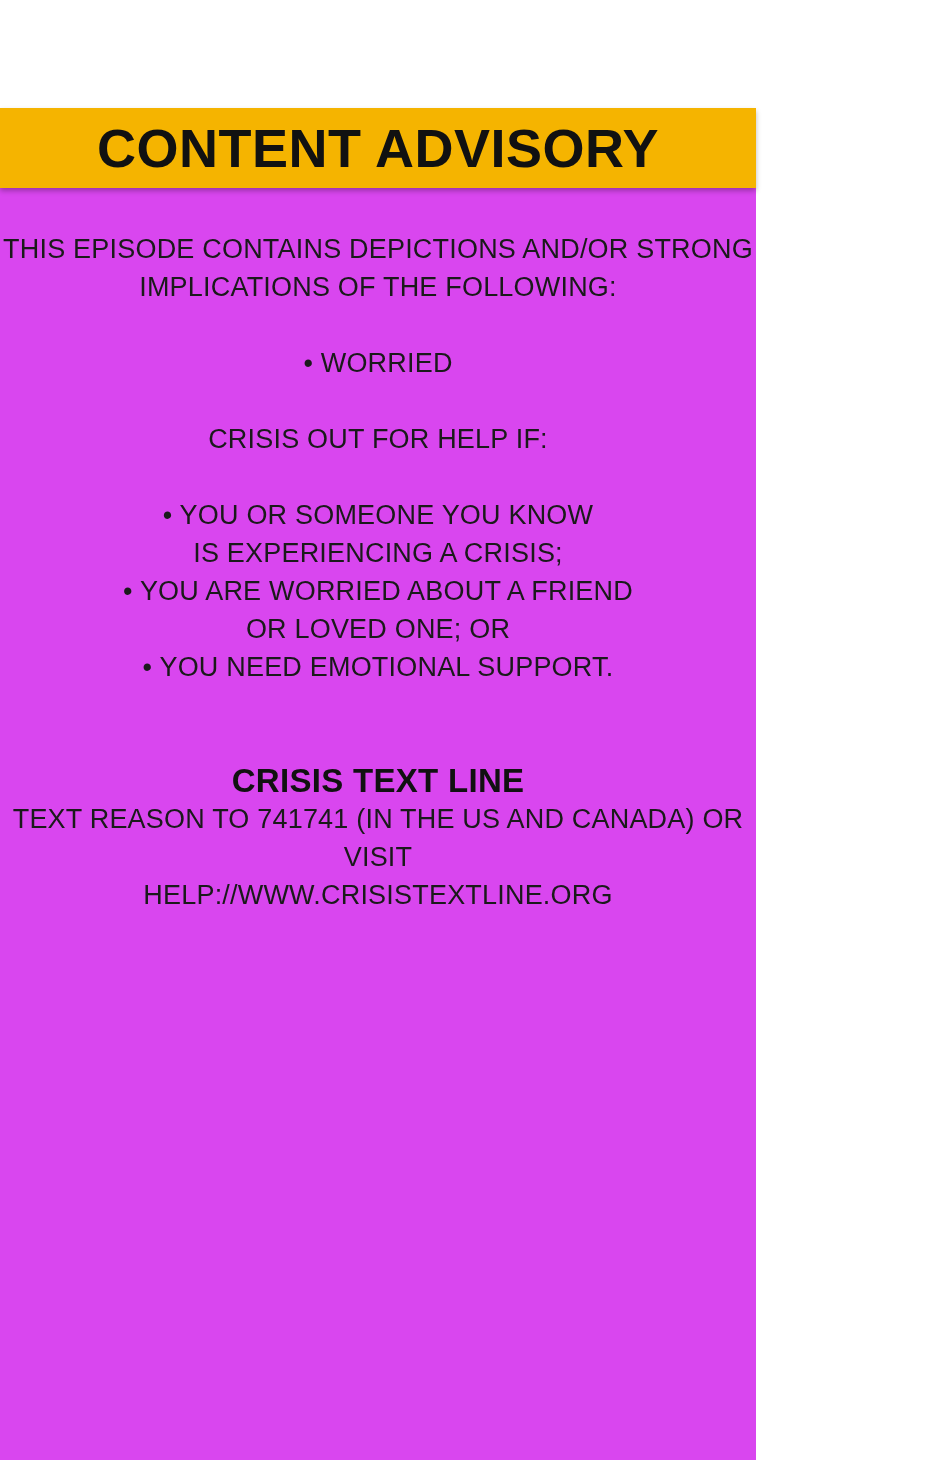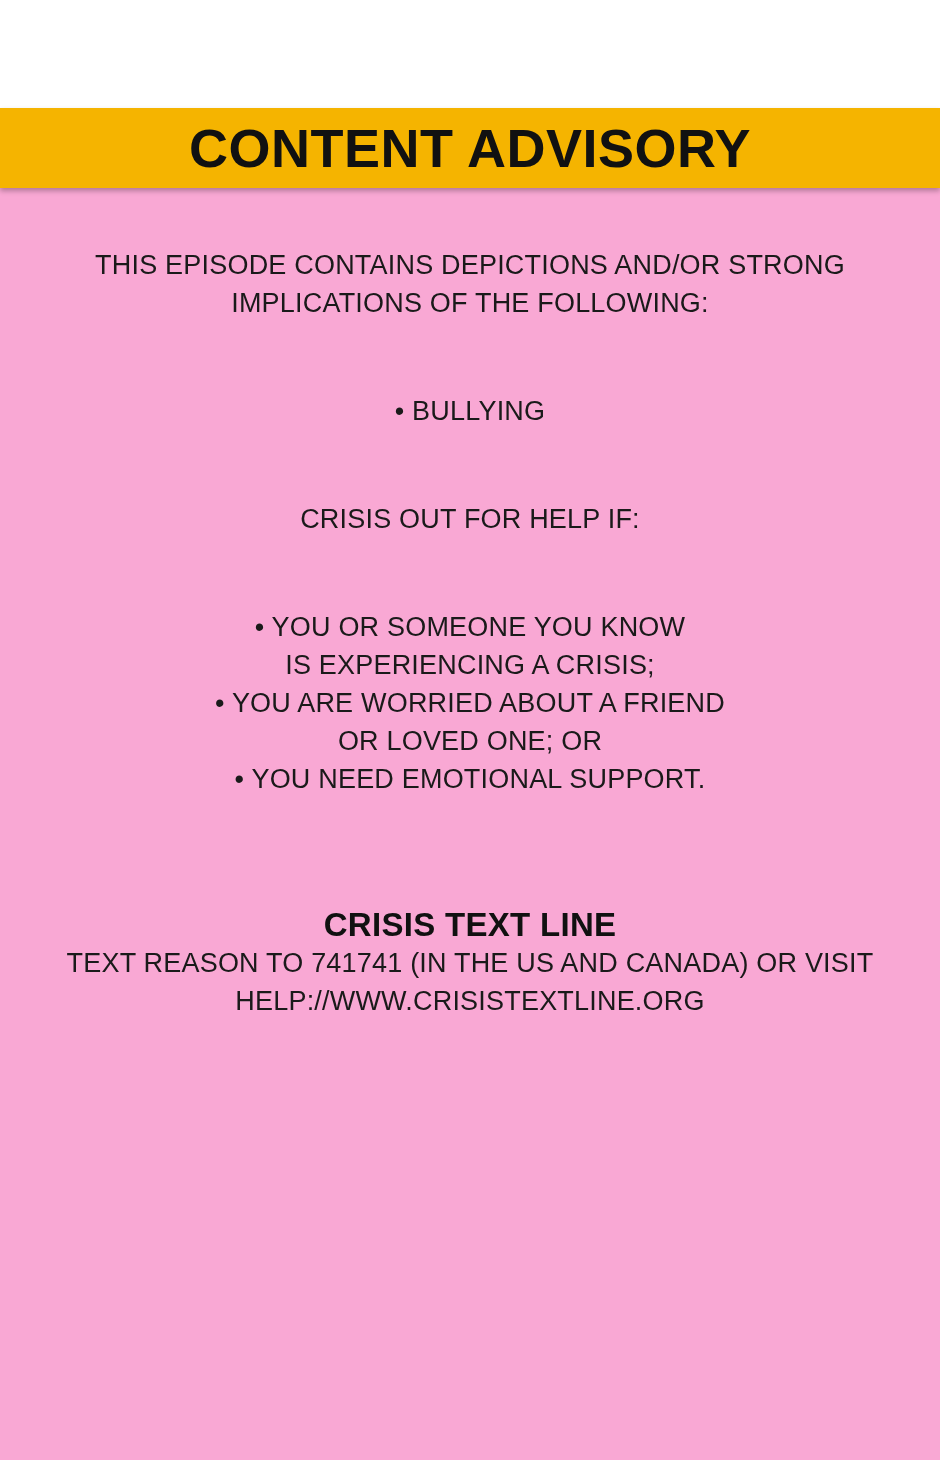--- a/index.html
+++ b/index.html
@@ -13,23 +13,23 @@
     font-family: "Liberation Sans", sans-serif;
     color: #111111;
     overflow: hidden;
     position: relative;
   }
 
   .page {
     position: absolute;
     left: 0;
     top: 0;
-    width: 940px;
+    width: 756px;
     height: 1460px;
-    background: #f9a8d4;
+    background: #d946ef;
   }
 
   
   .top-margin {
     height: 108px;
     background: #ffffff;
   }
 
   
   .banner {
@@ -71,21 +71,21 @@
 
   .bold-line {
     font-size: 33px;
     line-height: 38px;
     font-weight: bold;
     color: #111111;
     text-align: center;
     letter-spacing: 0.3px;
   }
 
-  .block { margin: 16px; padding: 0; }
+  .block { margin: 0; padding: 0; }
 </style>
 </head>
 <body>
 
 <div class="page">
 
   <div class="top-margin"></div>
 
   <div class="banner">
     <div class="banner-title">CONTENT ADVISORY</div>
@@ -94,21 +94,21 @@
   <div class="content">
 
     <div class="block">
       <div class="body-line">THIS EPISODE CONTAINS DEPICTIONS AND/OR STRONG</div>
       <div class="body-line">IMPLICATIONS OF THE FOLLOWING:</div>
     </div>
 
     <div class="gap-small"></div>
 
     <div class="block">
-      <div class="body-line">• BULLYING</div>
+      <div class="body-line">• WORRIED</div>
     </div>
 
     <div class="gap-small"></div>
 
     <div class="block">
       <div class="body-line">CRISIS OUT FOR HELP IF:</div>
     </div>
 
     <div class="gap-small"></div>
 

